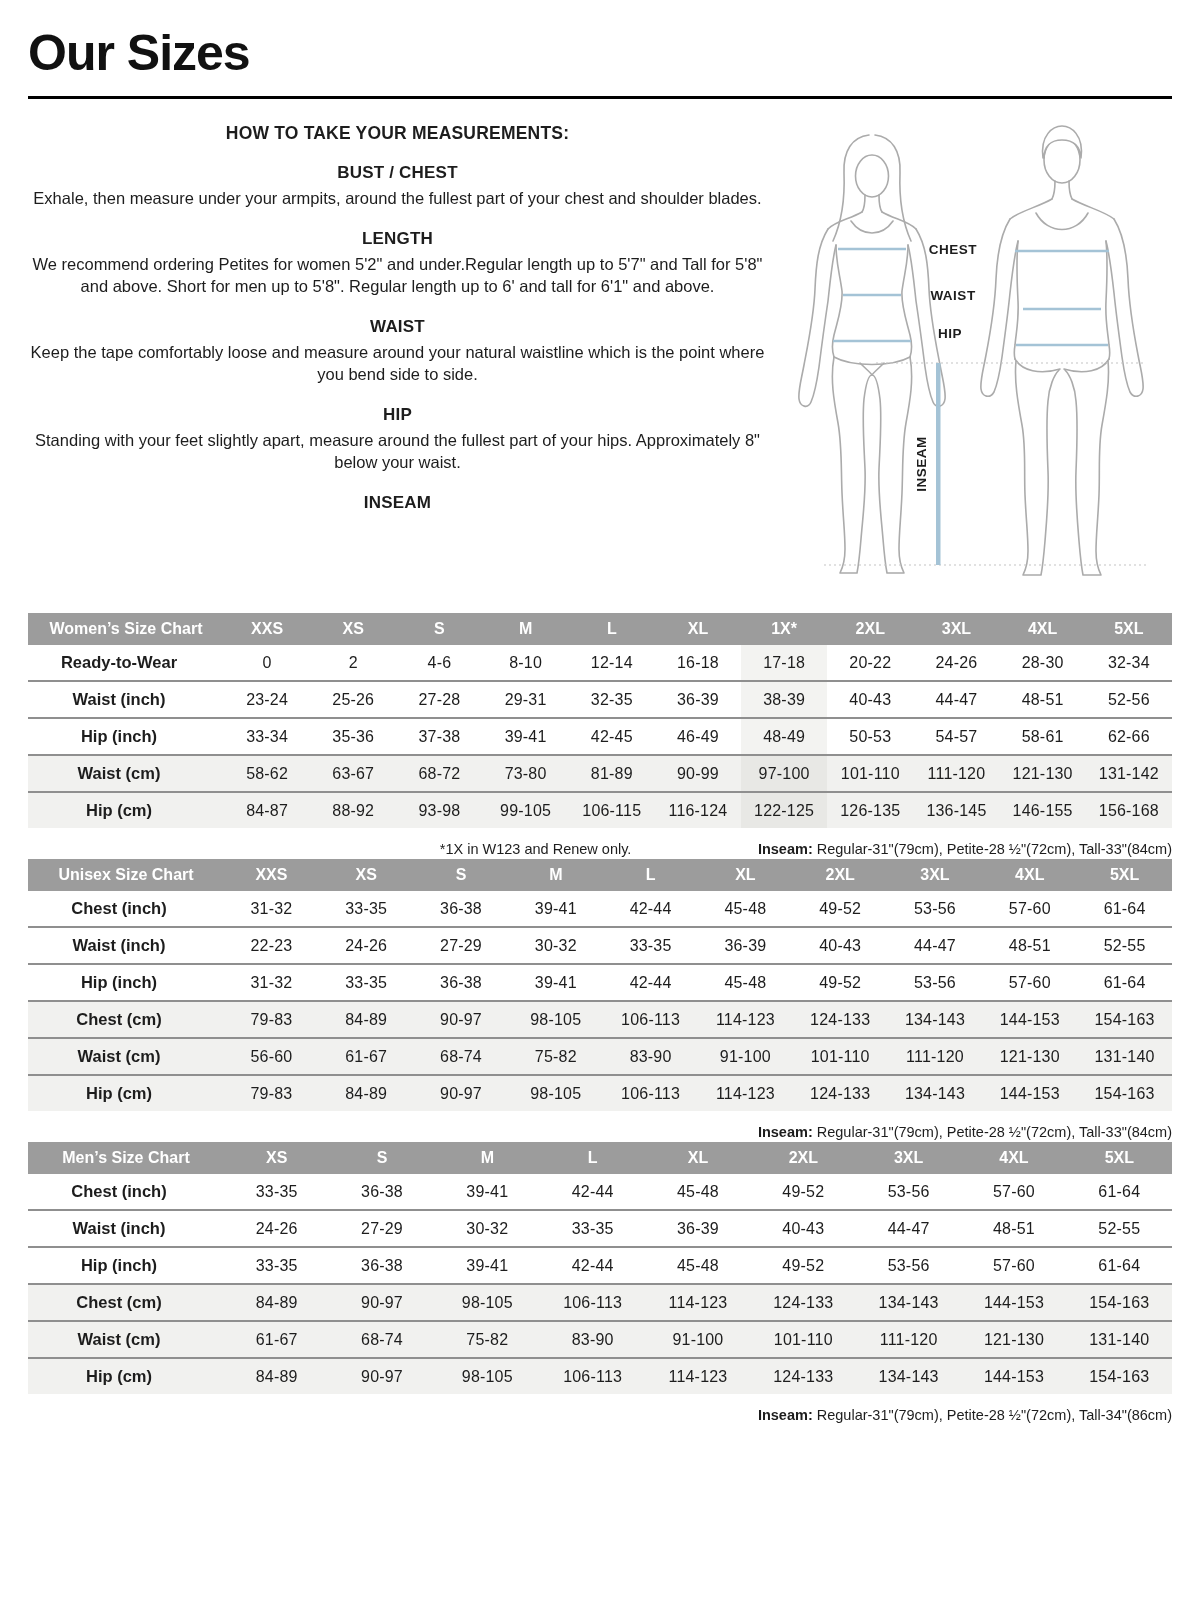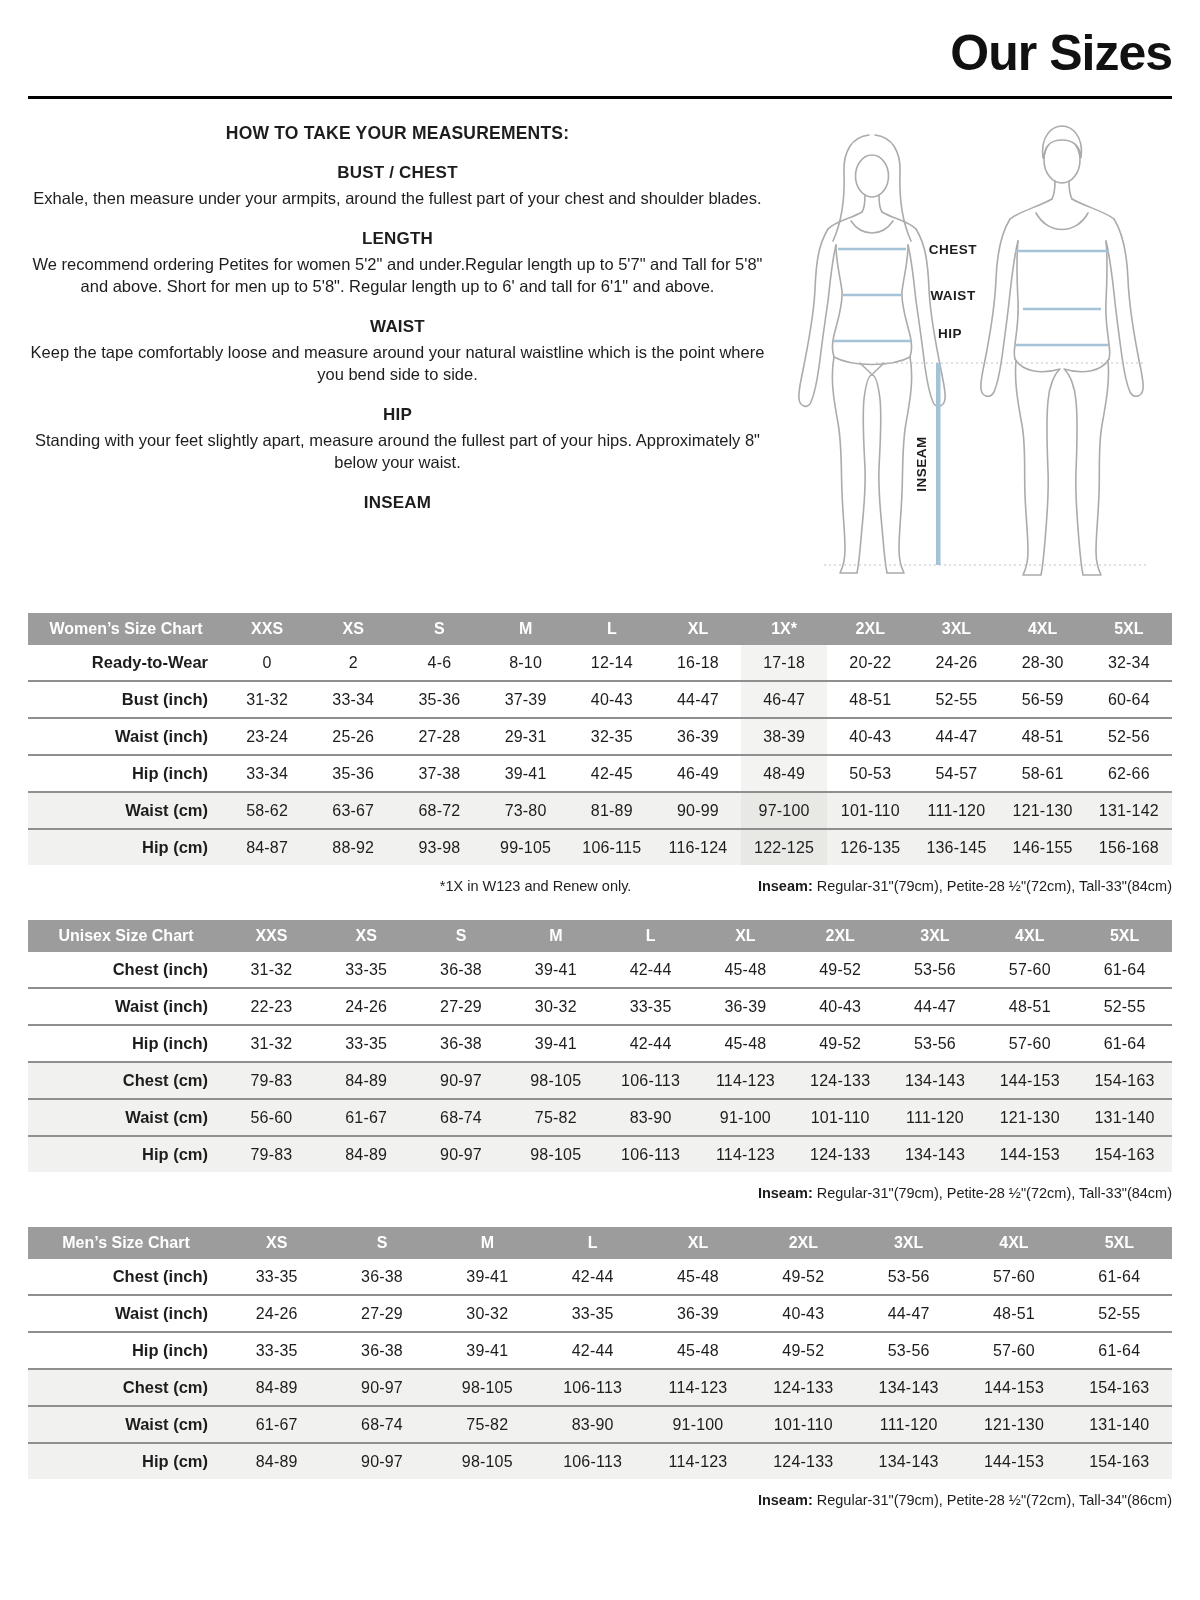--- a/index.html
+++ b/index.html
@@ -5,55 +5,55 @@
   * { box-sizing: border-box; }
   html,body { margin:0; padding:0; background:#fff; }
   body {
     width:1200px; min-height:1600px;
     font-family:"Liberation Sans", sans-serif;
     color:#1d1d1d;
   }
   .page { padding:24px 28px 30px; }
 
   h1.title {
-    margin:0; font-size:50px; font-weight:800; letter-spacing:-1px; color:#111;text-align:right;
+    margin:0; font-size:50px; font-weight:800; letter-spacing:-1px; color:#111;
   }
   .title-rule {
     border:none; border-top:3px solid #000; margin:14px 0 0;
   }
 
   .top { display:flex; margin-top:24px;text-align:center; }
   .text-col { width:745px; }
   h2.howto { margin:0 0 6px; font-size:17.5px; font-weight:700; letter-spacing:.2px; }
   .text-col h3 { margin:19px 0 5px; font-size:17px; font-weight:700; letter-spacing:.2px; }
   .text-col p  { margin:0; font-size:16.5px; line-height:1.33; }
 
   .figure-col { flex:1; position:relative; }
   .figure-col svg { display:block; margin:-10px 0 0 5px; }
   .fig-label {
     font-family:"Liberation Sans", sans-serif;
     font-size:13.5px; font-weight:700; fill:#1d1d1d;
     letter-spacing:.5px;
   }
 
   .tables { margin-top:20px; }
-  .table-block { margin-top:24px; }
+  .table-block { }
   .table-block:first-child { margin-top:0; }
   table {
     width:100%; border-collapse:collapse; table-layout:fixed;
   }
   col.label-col { width:196px; }
   thead th {
     background:#9c9c9c; color:#fff; font-weight:700; font-size:16px;
     padding:7px 18px; text-align:center;
   }
   tbody tr + tr { border-top:2px solid #8f8f8f; }
   tbody tr.shaded { background:#f1f1ef; }
   tbody th.row-label {
-    text-align:right; padding:8px 16px 8px 2px;
+    padding:8px 16px 8px 2px;
     font-size:16.5px; font-weight:700; white-space:nowrap;
   }
   tbody td {
     text-align:center; font-size:16px; padding:8px 2px; letter-spacing:.2px;
   }
   tbody td.hl { background:#f3f3f1; }
   tbody tr.shaded td.hl { background:#e8e8e5; }
 
   .footnote {
     display:flex; align-items:baseline; margin-top:13px;
@@ -195,34 +195,20 @@
               <td>8-10</td>
               <td>12-14</td>
               <td>16-18</td>
               <td class="hl">17-18</td>
               <td>20-22</td>
               <td>24-26</td>
               <td>28-30</td>
               <td>32-34</td>
             </tr>
             <tr>
-              <th class="row-label">Bust (inch)</th>
-              <td>31-32</td>
-              <td>33-34</td>
-              <td>35-36</td>
-              <td>37-39</td>
-              <td>40-43</td>
-              <td>44-47</td>
-              <td class="hl">46-47</td>
-              <td>48-51</td>
-              <td>52-55</td>
-              <td>56-59</td>
-              <td>60-64</td>
-            </tr>
-            <tr>
               <th class="row-label">Waist (inch)</th>
               <td>23-24</td>
               <td>25-26</td>
               <td>27-28</td>
               <td>29-31</td>
               <td>32-35</td>
               <td>36-39</td>
               <td class="hl">38-39</td>
               <td>40-43</td>
               <td>44-47</td>

